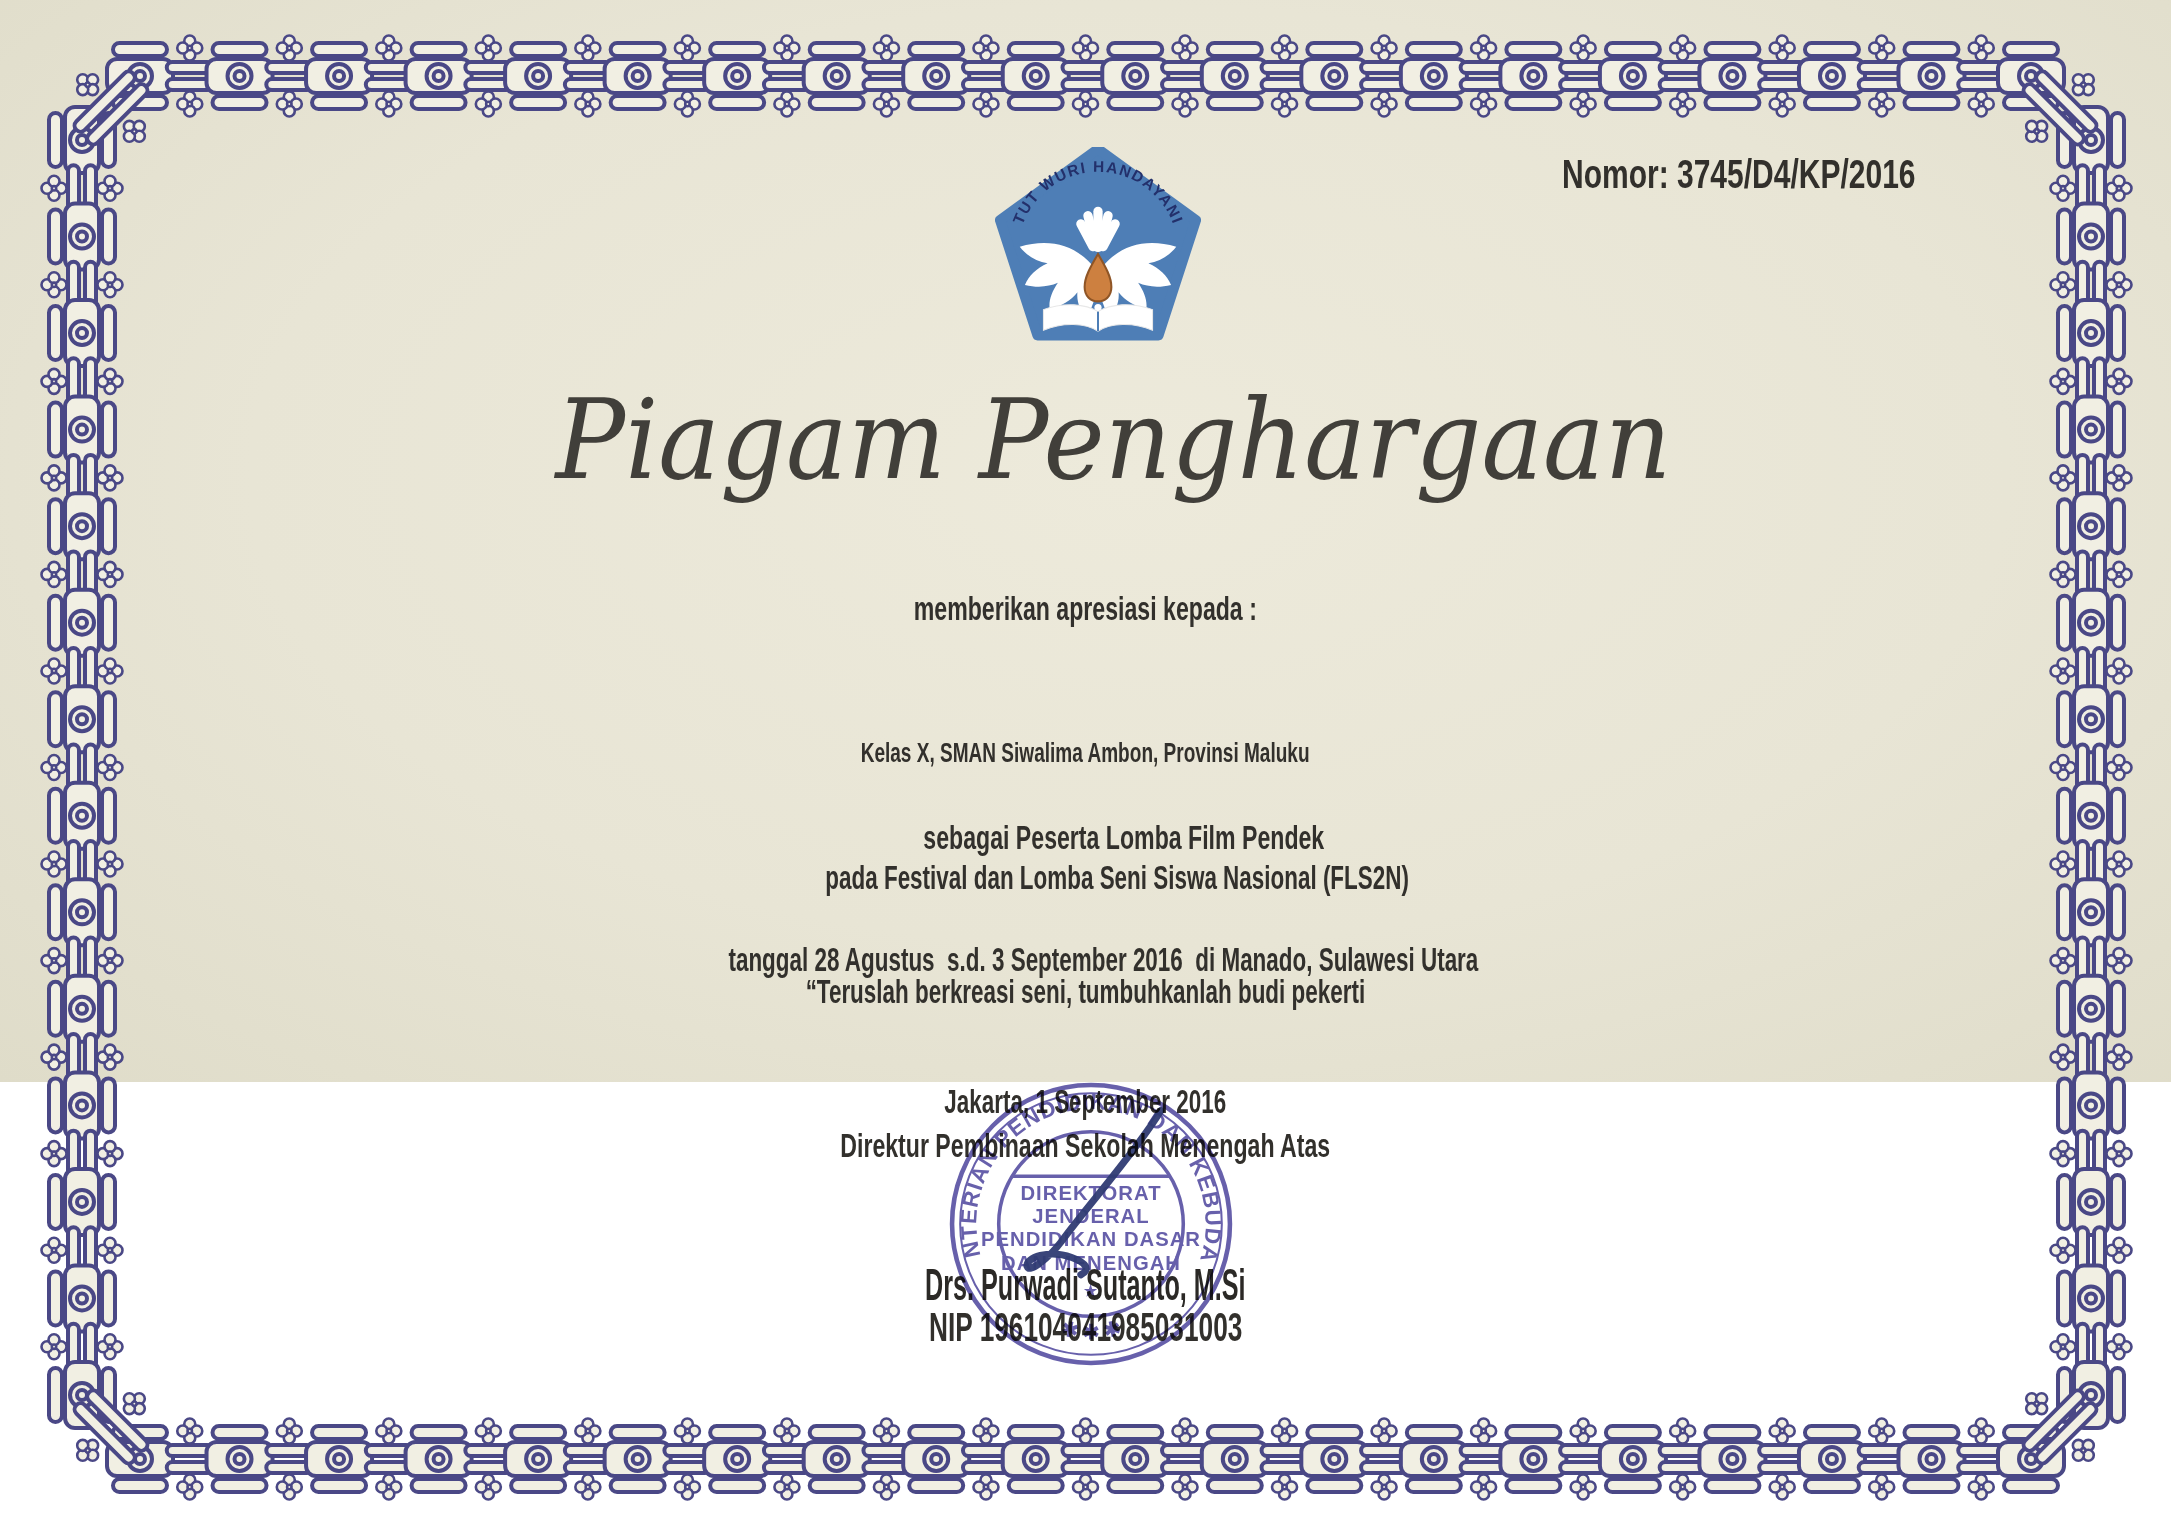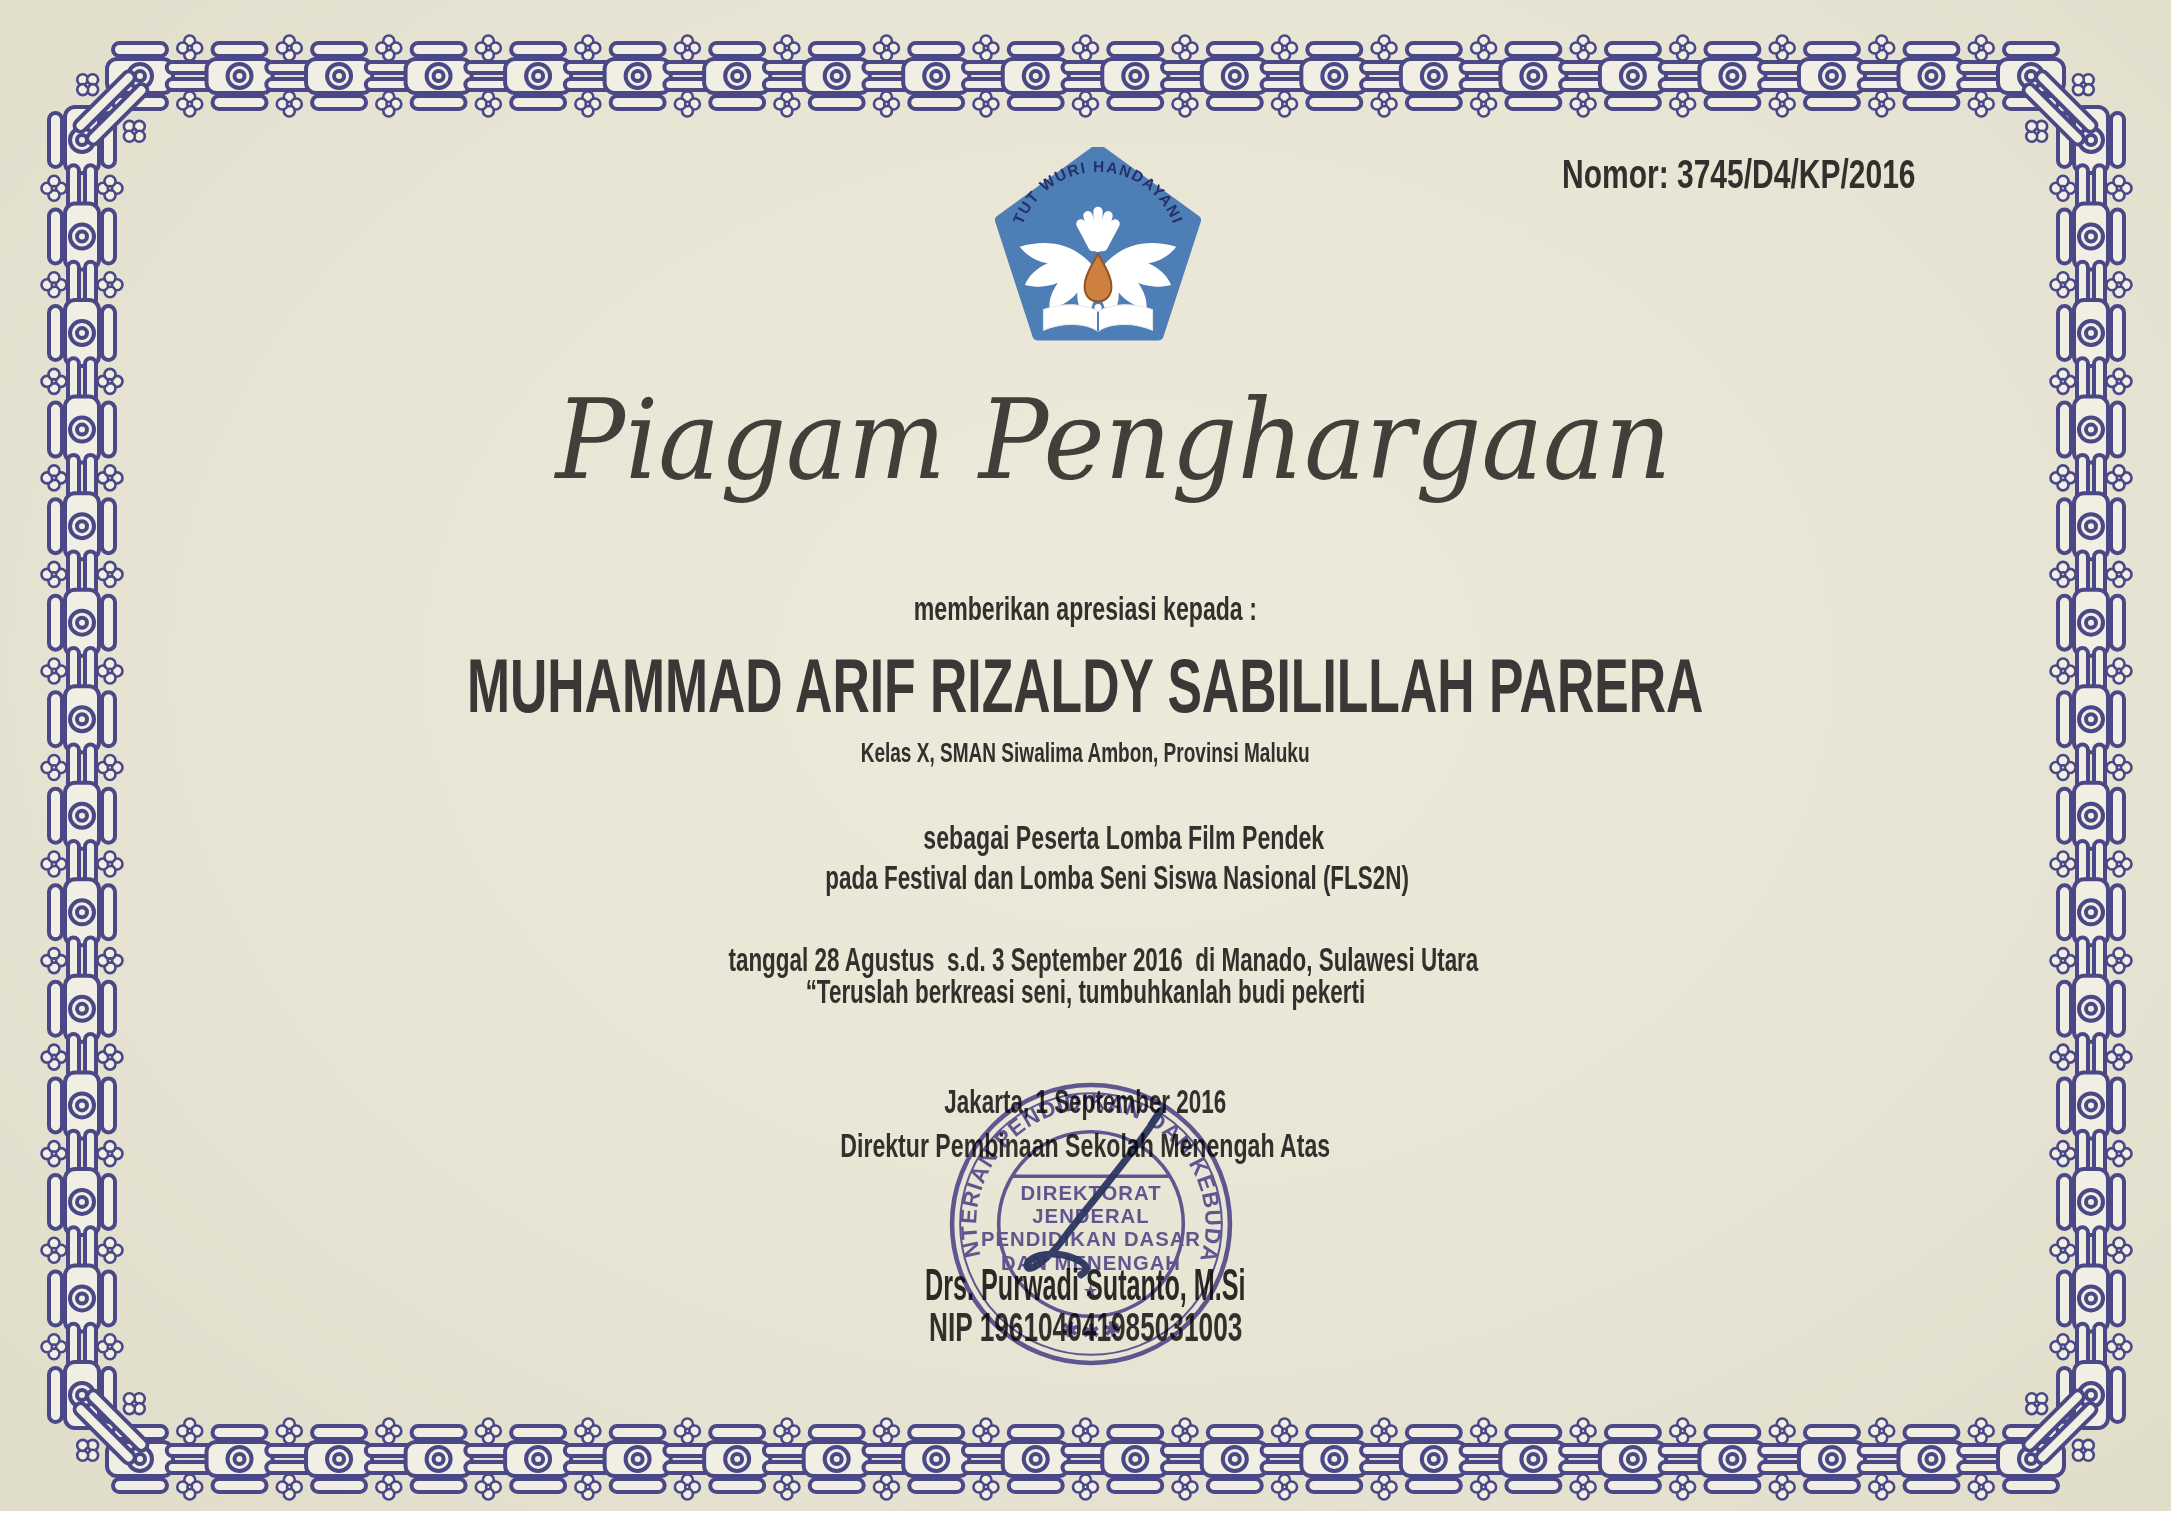--- a/index.html
+++ b/index.html
@@ -1,18 +1,18 @@
 <!DOCTYPE html>
 <html><head>
 <meta charset="utf-8">
 <style>
   html,body{margin:0;padding:0;}
   body{width:2171px;height:1535px;overflow:hidden;
        font-family:"Liberation Sans",sans-serif;}
-  .page{position:relative;width:2171px;height:1511px;
+  .page{position:relative;width:2171px;height:1082px;
         background:radial-gradient(ellipse at 52% 44%, #edeadb 0%, #e8e5d5 55%, #dfdcc9 100%);}
   .line{position:absolute;left:0;width:100%;text-align:center;
         color:#32302c;font-weight:700;line-height:1.2;white-space:nowrap;}
   .cond{display:inline-block;transform:scaleX(0.68);transform-origin:50% 50%;}
   .borderlayer,.stamplayer{position:absolute;left:0;top:0;}
   .title{position:absolute;left:0;width:100%;text-align:center;
          font-family:"DejaVu Serif",serif;font-style:italic;font-weight:400;
          color:#413f3a;line-height:1.2;margin-left:28px;}
   .title .stretch{display:inline-block;transform:scaleX(0.94);transform-origin:50% 50%;}
   .stampwrap{position:absolute;mix-blend-mode:multiply;opacity:0.92;}
@@ -224,23 +224,20 @@
   </svg>
 
   <div class="title" style="top:374px;font-size:110px;">
     <span class="stretch">Piagam Penghargaan</span>
   </div>
 
   <div class="line" style="top:588px;font-size:34px;text-align:center;">
     <span class="cond">memberikan apresiasi kepada :</span>
   </div>
 
-  <div class="line" style="top:640px;font-size:76px;color:#3a3836;">
-    <span class="cond" style="transform:scaleX(0.68);">MUHAMMAD ARIF RIZALDY SABILILLAH PARERA</span>
-  </div>
   <div class="line" style="top:736px;font-size:28px;">
     <span class="cond">Kelas X, SMAN Siwalima Ambon, Provinsi Maluku</span>
   </div>
 
   <div class="line" style="top:817px;font-size:34px;padding-left:38px;">
     <span class="cond">sebagai Peserta Lomba Film Pendek</span>
   </div>
   <div class="line" style="top:858px;font-size:33px;margin-left:32px;">
     <span class="cond">pada Festival dan Lomba Seni Siswa Nasional (FLS2N)</span>
   </div>

